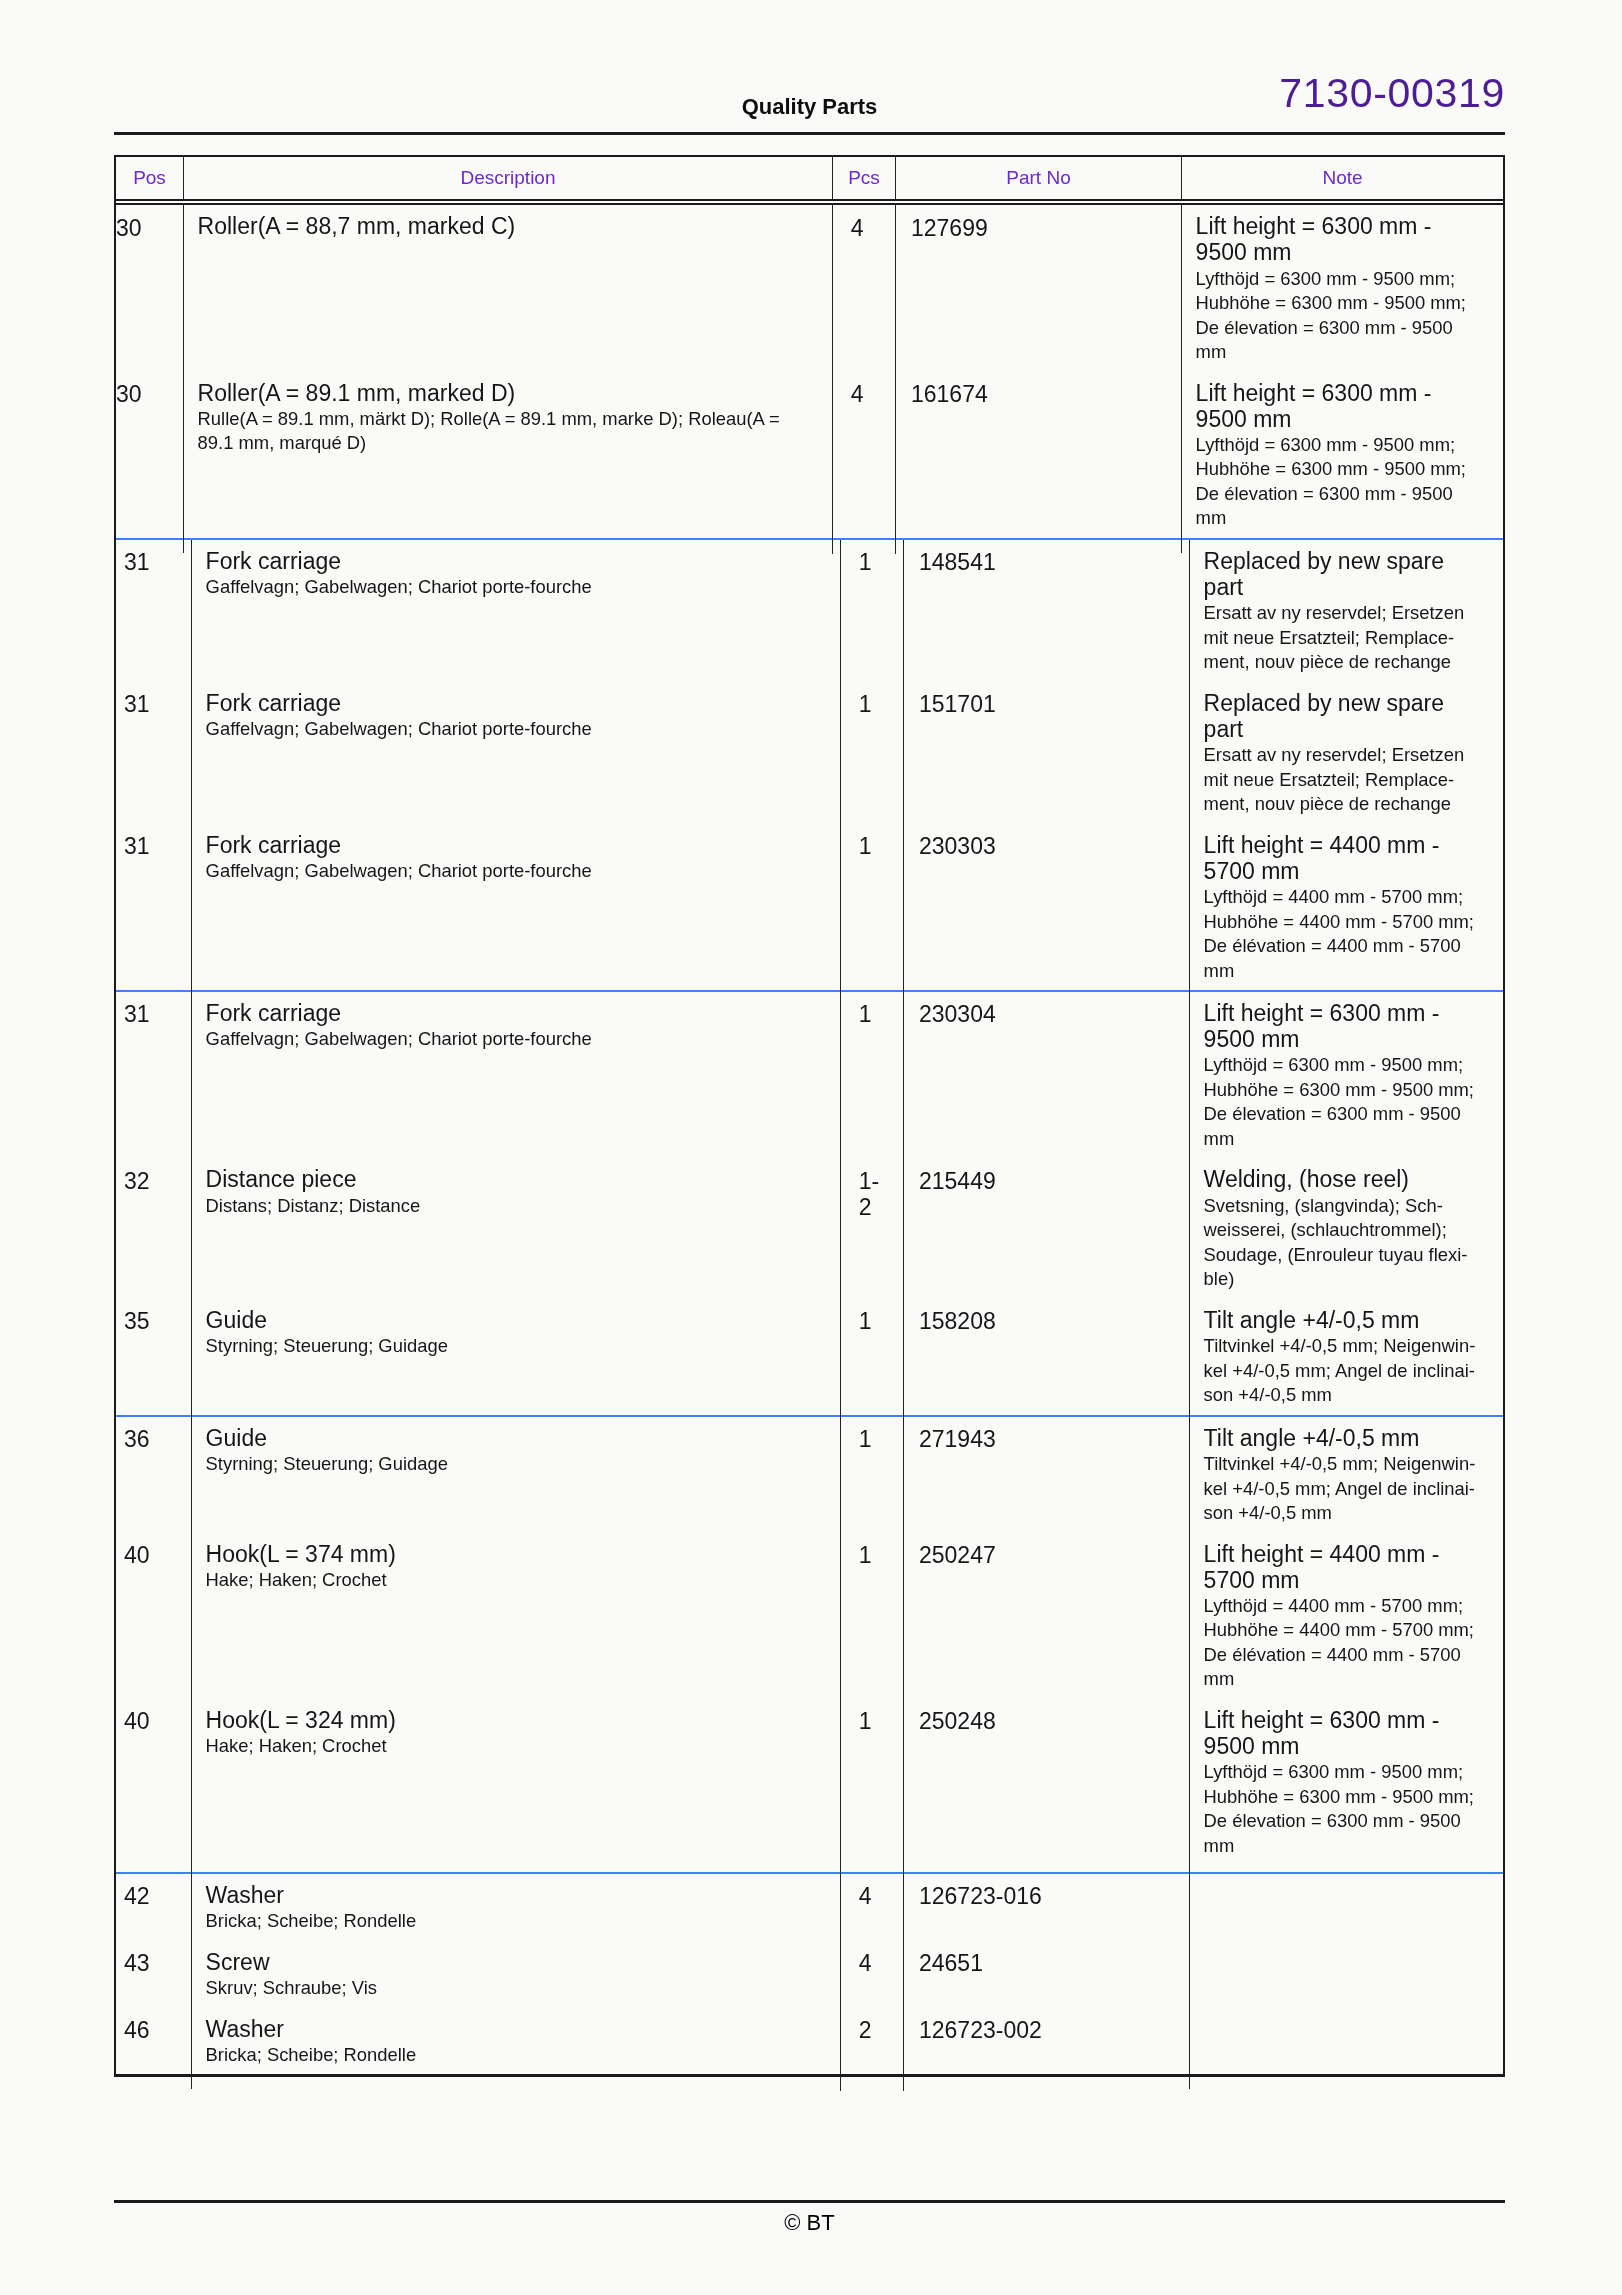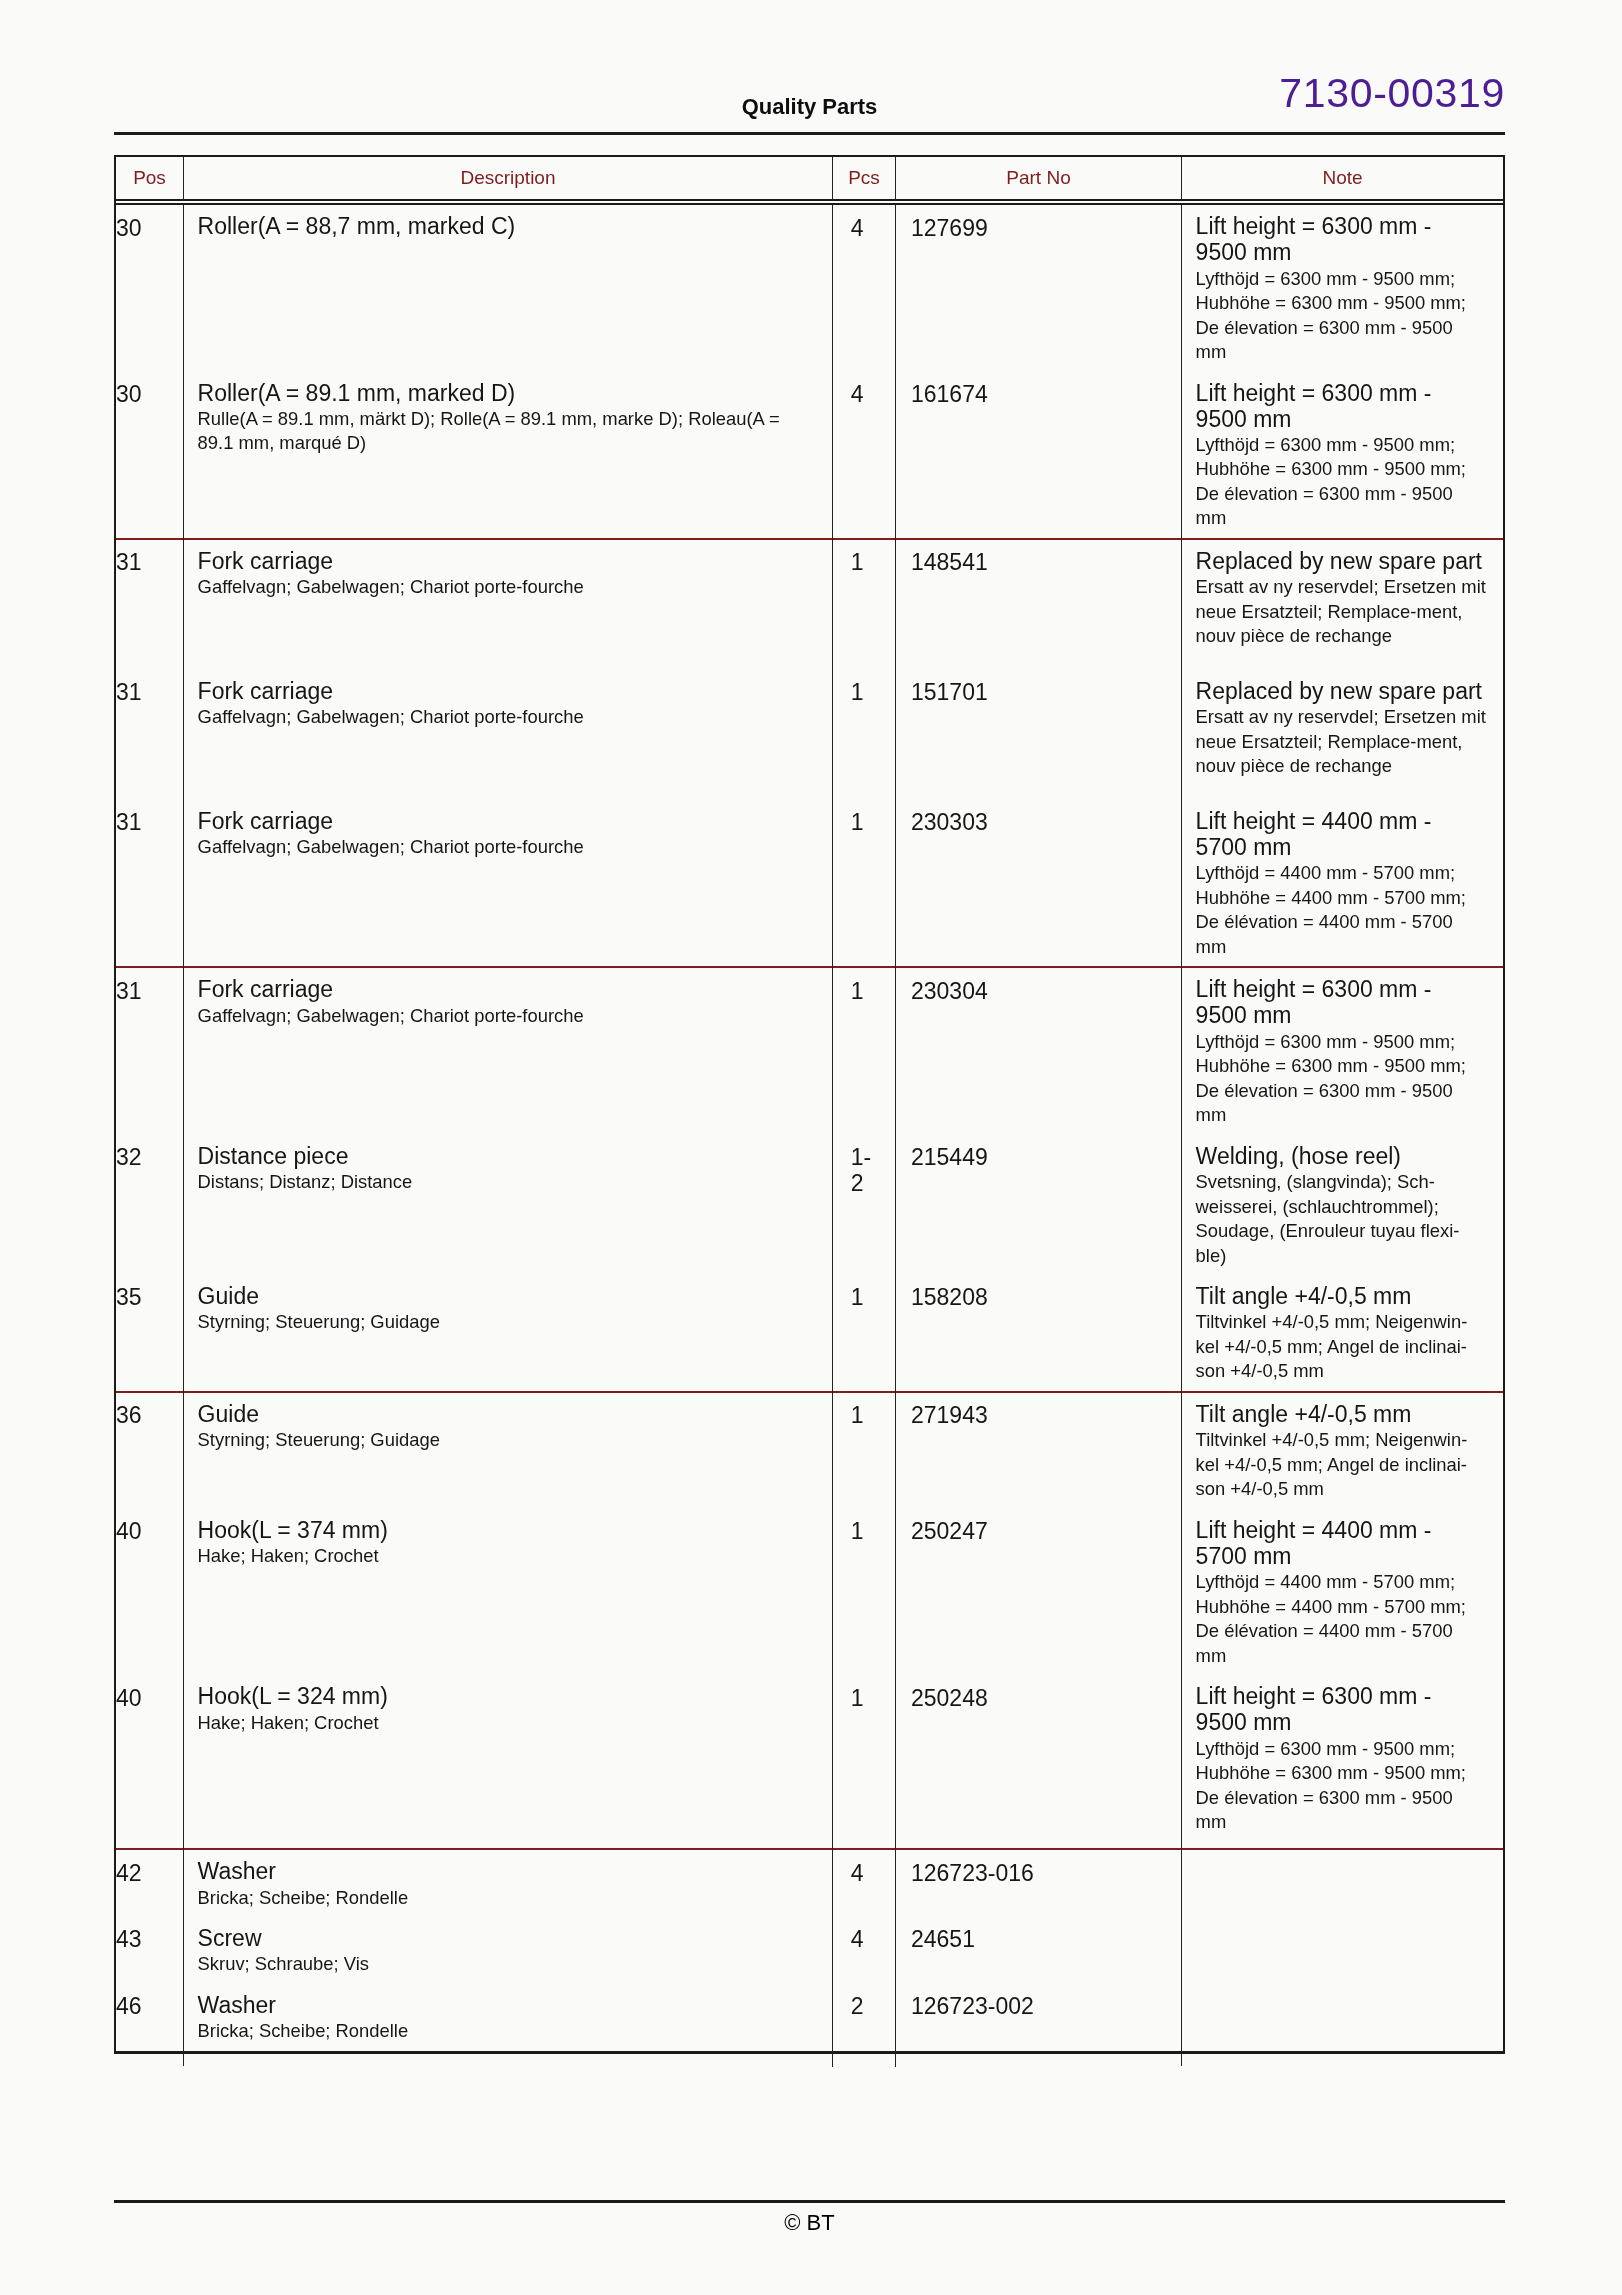--- a/index.html
+++ b/index.html
@@ -32,23 +32,23 @@
   .row{
     display:grid;
     grid-template-columns:67px 649px 63px 286px 1fr;
     align-items:start;
   }
   .c{min-height:100%;}
   .row .c + .c{border-left:1.4px solid #222;}
   .thead{border-bottom:6.8px double #1b1b1b;}
   .thead .c{
     height:42px;display:flex;align-items:center;justify-content:center;
-    font-size:19px;color:#7f1d1d;
-  }
-  .tgroup + .tgroup{border-top:2px solid #7f1d1d;}
+    font-size:19px;color:#6d28d9;
+  }
+  .tgroup + .tgroup{border-top:2px solid #3b82f6;padding-left:8px;}
   .pos{
     text-align:left;font-size:23px;line-height:26px;padding-top:9.5px;
   }
   .desc{padding:8.2px 20.4px 6.8px 13.6px;}
   .pcs{padding:9.5px 16.4px 6.8px 17.7px;font-size:23px;line-height:26px;overflow-wrap:break-word;}
   .part{padding:9.5px 12.3px 6.8px 15px;font-size:23px;line-height:26px;}
   .note{padding:8.2px 16.4px 6.8px 13.6px;}
   .t{font-size:23px;line-height:26px;}
   .s{font-size:18.4px;line-height:24.5px;margin-top:1.4px;}
   

